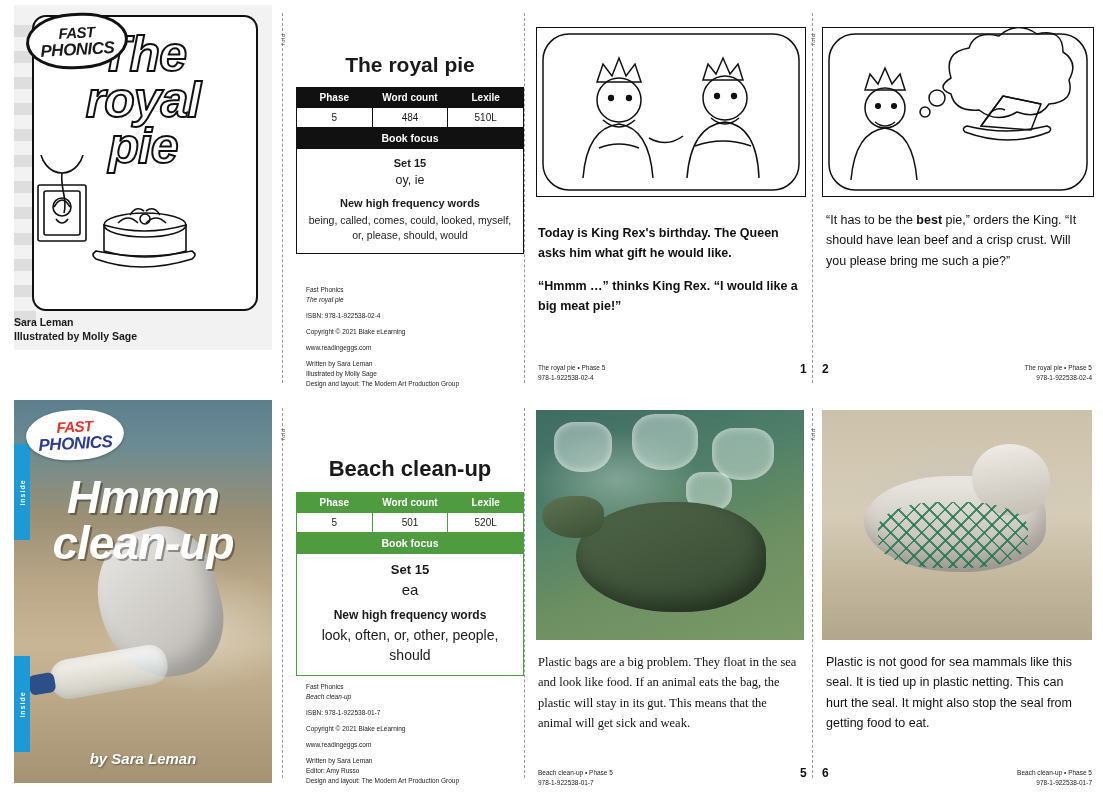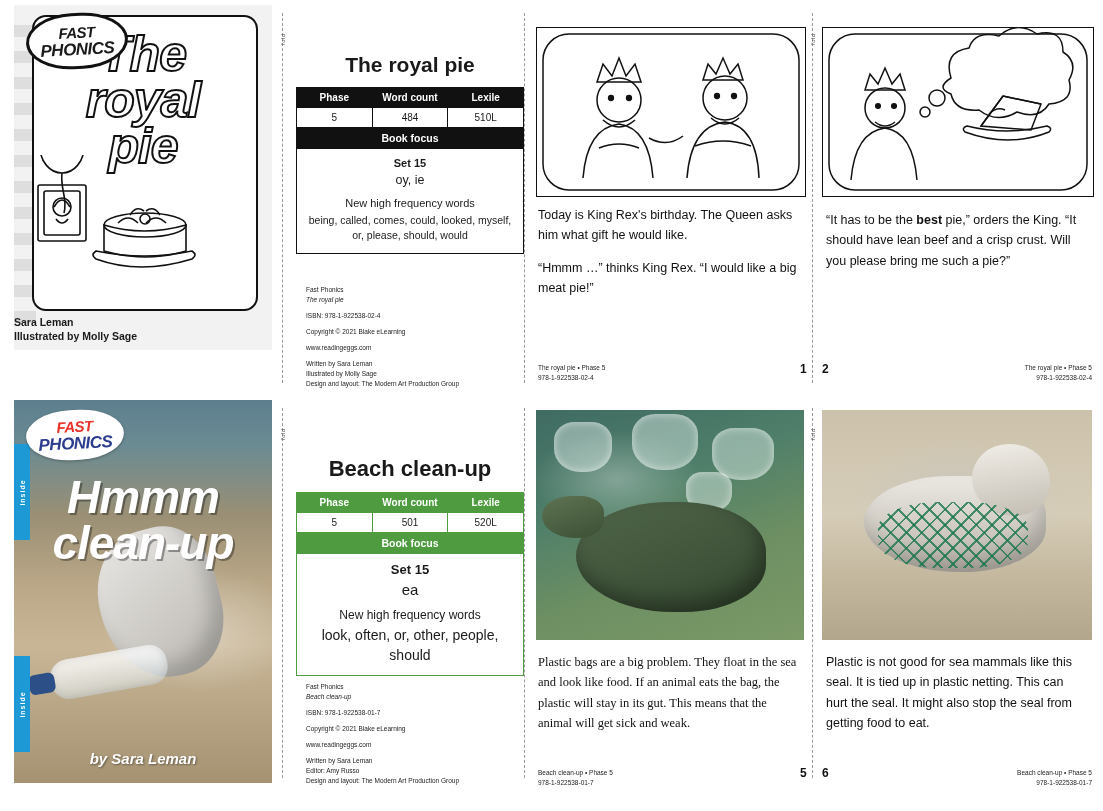--- a/index.html
+++ b/index.html
@@ -276,21 +276,21 @@
     border-top: none;
   }
   .focus-body {
     border: 1px solid #111;
     border-top: none;
     padding: 8px 8px 10px 8px;
     text-align: center;
   }
   .focus-set { font-size: 11px; font-weight: bold; margin-bottom: 4px; }
   .focus-sounds { font-size: 12.5px; margin-bottom: 10px; }
-  .focus-hfw-label { font-size: 11px; font-weight: normal; margin-bottom: 4px; }
+  .focus-hfw-label { font-size: 11px; font-weight: bold; margin-bottom: 4px; }
   .focus-hfw { font-size: 10.5px; line-height: 1.45; }
 
   
   table.meta.green th { background: #4e9c3f; border-color: #4e9c3f; color: #fff; }
   table.meta.green td { border-color: #4e9c3f; }
   .focus-bar.green { background: #4e9c3f; border-color: #4e9c3f; }
   .focus-body.green { border-color: #4e9c3f; }
   .focus-body.green .focus-sounds { font-size: 15px; }
   .focus-body.green .focus-hfw { font-size: 14px; line-height: 1.4; }
   .focus-body.green .focus-set { font-size: 13px; }
@@ -512,21 +512,21 @@
           <circle cx="188" cy="70" r="22"></circle>
           <path d="M166 52 l5 -16 l8 10 l7 -16 l7 16 l8 -10 l5 16Z"></path>
           <path d="M174 90 q14 12 28 0"></path>
           <circle cx="180" cy="68" r="2.4" fill="#111"></circle>
           <circle cx="197" cy="68" r="2.4" fill="#111"></circle>
           <path d="M158 118 q28 -10 56 0"></path>
 
           <path d="M112 110 q18 10 34 -2"></path>
         </svg>
       </div>
-      <div class="story-text" style="left:6px; top:200px; width:260px;">
+      <div class="story-text" style="left:6px; top:218px; width:260px;font-weight:bold;">
         <p>Today is King Rex's birthday. The Queen asks him what gift he would like.</p>
         <p>“Hmmm …” thinks King Rex. “I would like a big meat pie!”</p>
       </div>
       <div class="pg-footer" style="left:6px; top:358px;">
         <div>The royal pie • Phase 5</div>
         <div>978-1-922538-02-4</div>
       </div>
       <div class="pg-num" style="left:268px; top:357px;">1</div>
     </div>
 

